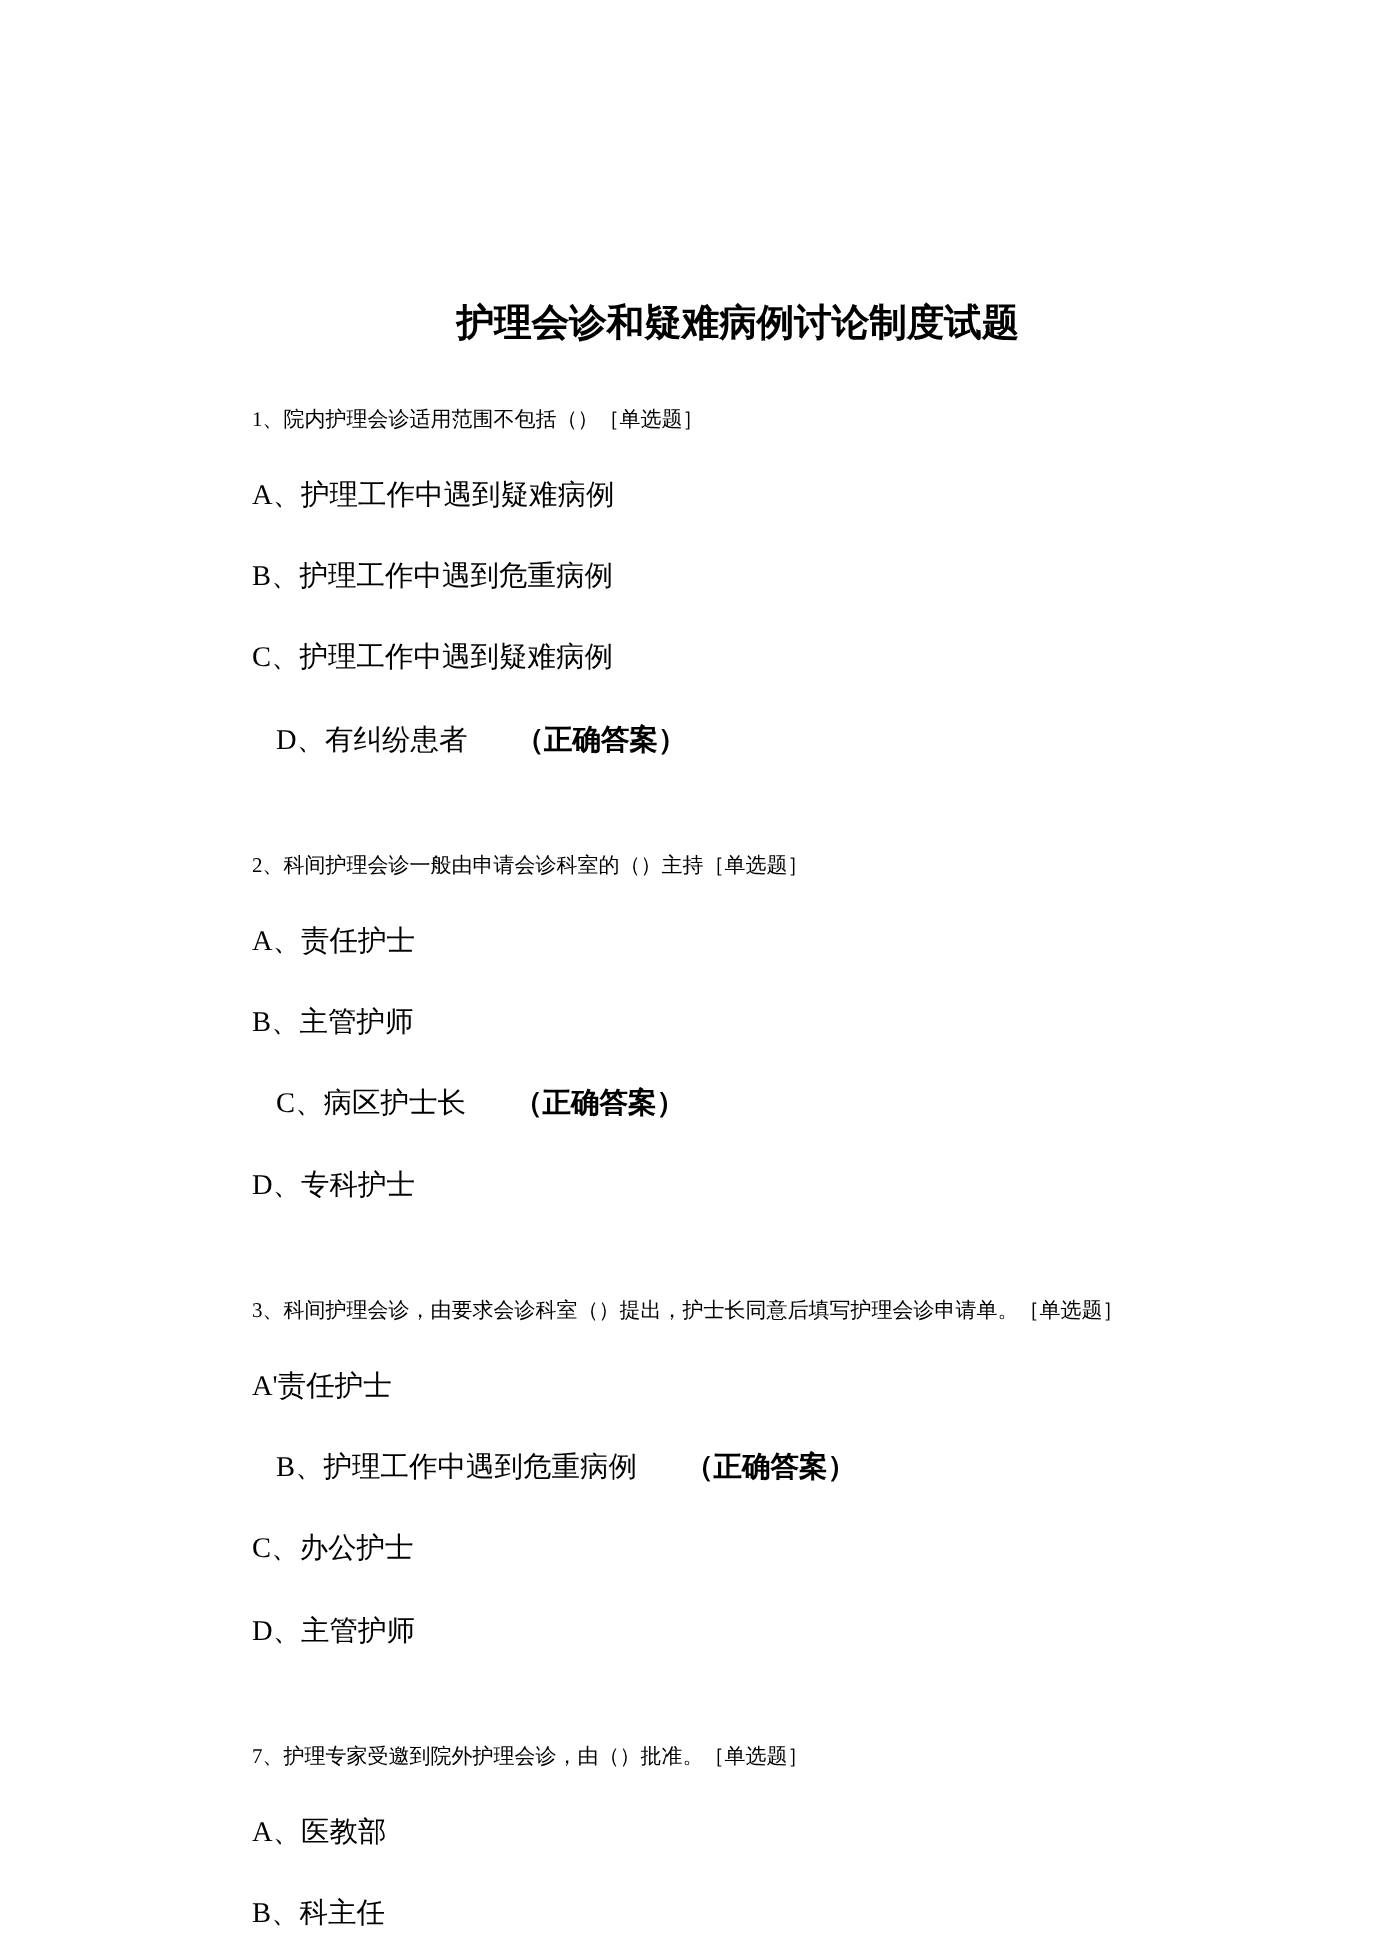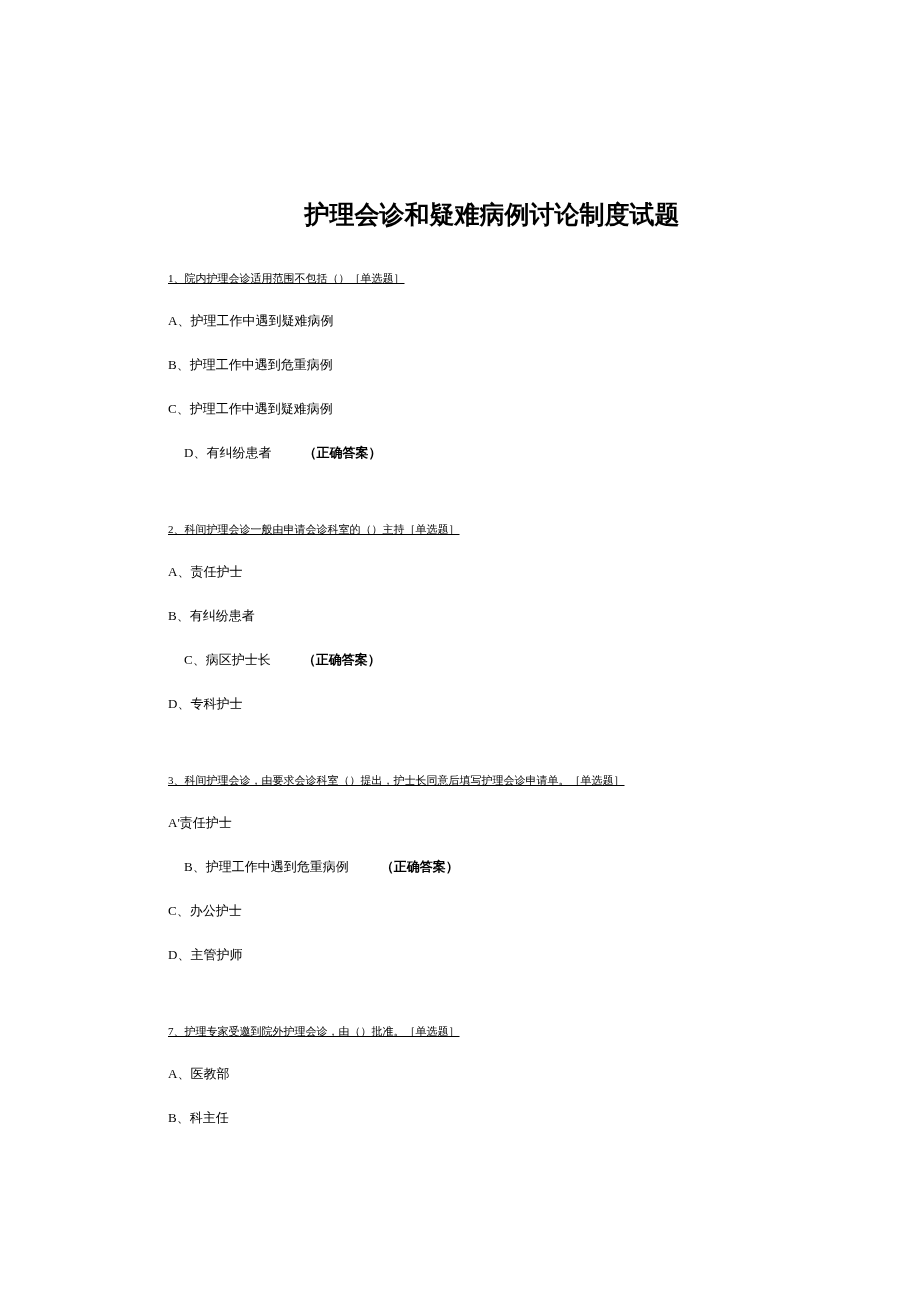--- a/index.html
+++ b/index.html
@@ -12,28 +12,27 @@
       color: #000000;
     }
     .title {
       text-align: center;
       font-size: 25px;
       font-weight: bold;
       margin-bottom: 38px;
       font-family: "SimSun", "宋体", serif;
     }
     .question-stem {
-      font-size: 11px;
+      font-size: 14px;
       line-height: 1.7;
       margin-bottom: 22px;
       font-family: "SimSun", "宋体", serif;
-      text-decoration: underline;
     }
     .option {
-      font-size: 13px;
+      font-size: 19px;
       line-height: 1.7;
       margin-bottom: 22px;
       font-family: "SimSun", "宋体", serif;
     }
     .correct {
       color: #000000;
       font-weight: bold;
     }
     .block-gap {
       height: 18px;
@@ -47,21 +46,21 @@
 <div class="question-stem">1、院内护理会诊适用范围不包括（）［单选题］</div>
 <div class="option">A、护理工作中遇到疑难病例</div>
 <div class="option">B、护理工作中遇到危重病例</div>
 <div class="option">C、护理工作中遇到疑难病例</div>
 <div class="option"><span>D、有纠纷患者</span><span class="correct">（正确答案）</span></div>
 
 <div class="block-gap"></div>
 
 <div class="question-stem">2、科间护理会诊一般由申请会诊科室的（）主持［单选题］</div>
 <div class="option">A、责任护士</div>
-<div class="option">B、有纠纷患者</div>
+<div class="option">B、主管护师</div>
 <div class="option"><span>C、病区护士长</span><span class="correct">（正确答案）</span></div>
 <div class="option">D、专科护士</div>
 
 <div class="block-gap"></div>
 
 <div class="question-stem">3、科间护理会诊，由要求会诊科室（）提出，护士长同意后填写护理会诊申请单。［单选题］</div>
 <div class="option">A'责任护士</div>
 <div class="option"><span>B、护理工作中遇到危重病例</span><span class="correct">（正确答案）</span></div>
 <div class="option">C、办公护士</div>
 <div class="option">D、主管护师</div>

